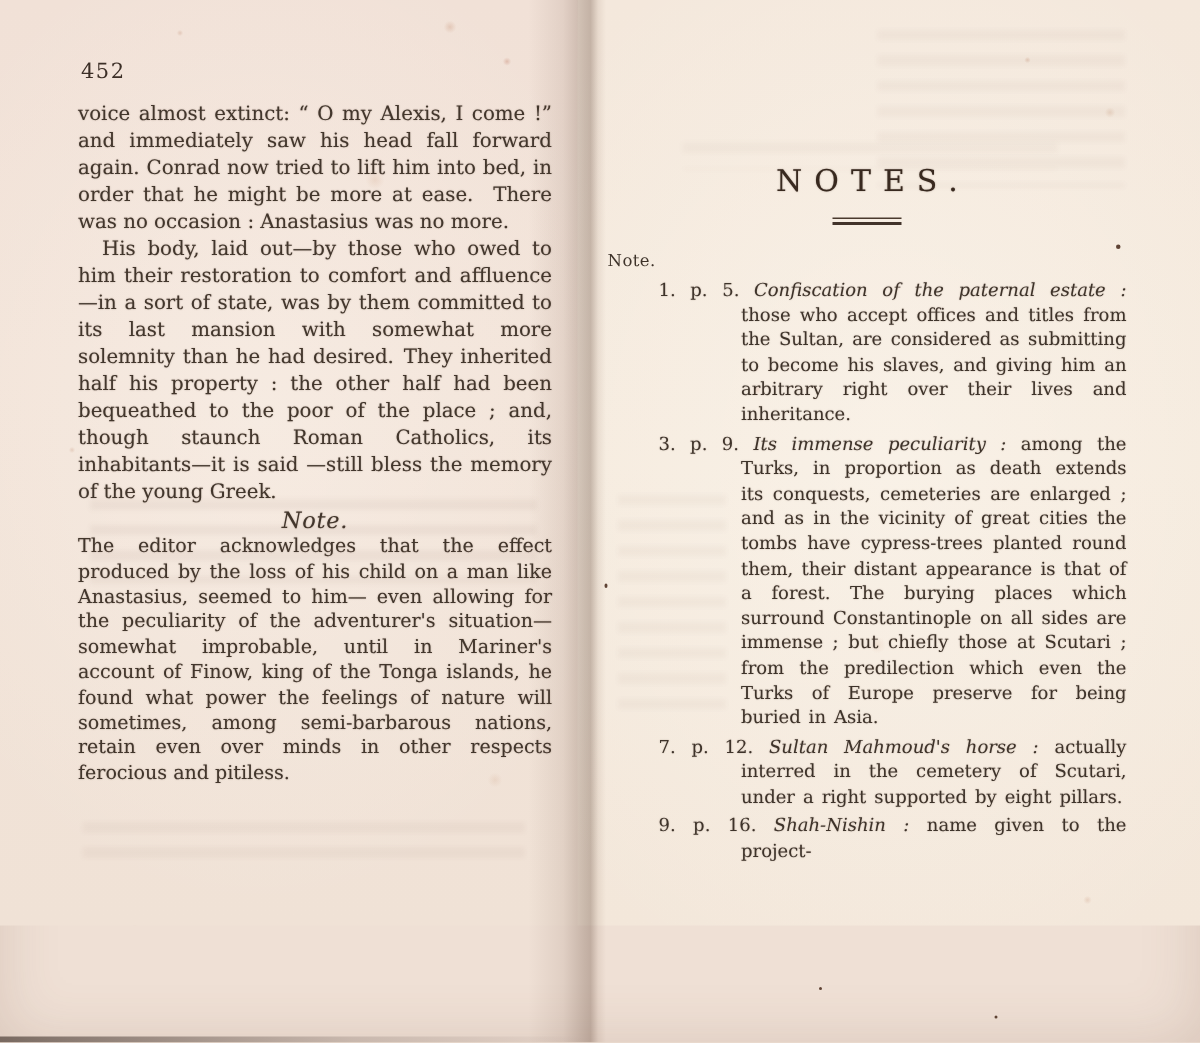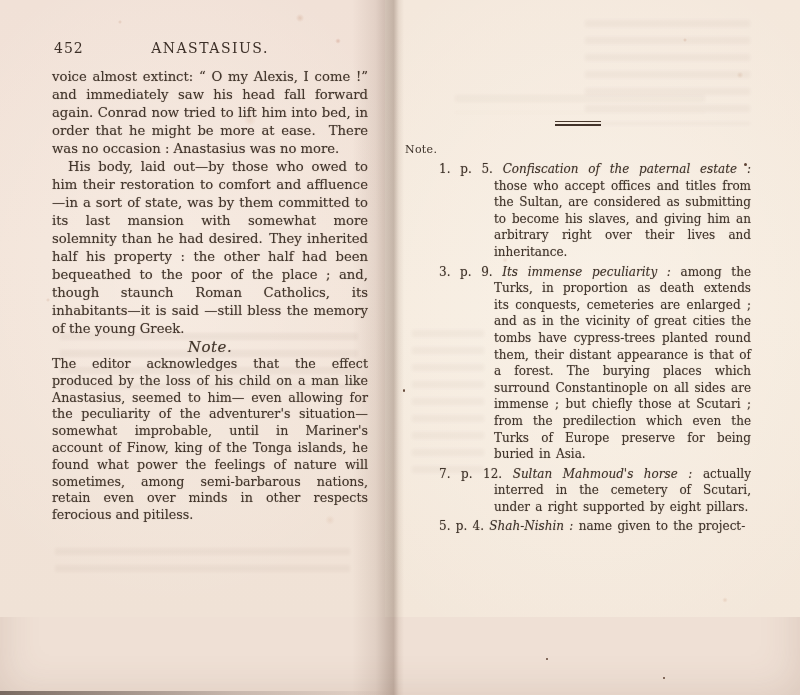--- a/index.html
+++ b/index.html
@@ -103,52 +103,52 @@
   .s4{left:403px;top:389px;width:2px;height:3px;}
 </style>
 </head>
 <body>
 
 <div class="scan">
 
   <div class="page page-left">
     <div class="lp-header">
       <span class="lp-pagenum">452</span>
-      <span class="lp-running">ANASTASIUS.</span>
     </div>
     <div class="lp-body">
       <p class="noindent">voice almost extinct: “ O my Alexis, I come !” and immediately saw his head fall forward again. Conrad now tried to lift him into bed, in order that he might be more at ease.  There was no occasion : Anastasius was no more.</p>
       <p>His body, laid out—by those who owed to him their restoration to comfort and affluence—in a sort of state, was by them committed to its last mansion with somewhat more solemnity than he had desired. They inherited half his property :  the other half had been bequeathed to the poor of the place ;  and, though staunch Roman Catholics, its inhabitants—it is said —still bless the memory of the young Greek.</p>
       <p class="lp-note-head">Note.</p>
       <p class="lp-note-para noindent">The editor acknowledges that the effect produced by the loss of his child on a man like Anastasius, seemed to him— even allowing for the peculiarity of the adventurer's situation—somewhat improbable, until in Mariner's account of Finow, king of the Tonga islands, he found what power the feelings of nature will sometimes, among semi-barbarous nations, retain even over minds in other respects ferocious and pitiless.</p>
     </div>
   </div>
 
   <div class="page page-right">
     <div class="rp-content">
+      <div class="rp-title">NOTES.</div>
       <div class="rp-rule"></div>
       <div class="rp-note-label">Note.</div>
       <div class="rp-list">
         <p class="entry">
           <span>1. p. 5.</span>
           <span class="term">Confiscation of the paternal estate :</span>
           <span>those who accept offices and titles from the Sultan, are considered as submitting to become his slaves, and giving him an arbitrary right over their lives and inheritance.</span>
         </p>
         <p class="entry">
           <span>3. p. 9.</span>
           <span class="term">Its immense peculiarity :</span>
           <span>among the Turks, in proportion as death extends its conquests, cemeteries are enlarged ; and as in the vicinity of great cities the tombs have cypress-trees planted round them, their distant appearance is that of a forest. The burying places which surround Constantinople on all sides are immense ; but chiefly those at Scutari ; from the predilection which even the Turks of Europe preserve for being buried in Asia.</span>
         </p>
         <p class="entry">
           <span>7. p. 12.</span>
           <span class="term">Sultan Mahmoud's horse :</span>
           <span>actually interred in the cemetery of Scutari, under a right supported by eight pillars.</span>
         </p>
         <p class="entry">
-          <span>5. p. 4.</span>
+          <span>9. p. 16.</span>
           <span class="term">Shah-Nishin :</span>
           <span>name given to the project-</span>
         </p>
       </div>
     </div>
   </div>
 
   <div class="gutter"></div>
   <div class="ghost g1"></div>
   <div class="ghost g2"></div>

